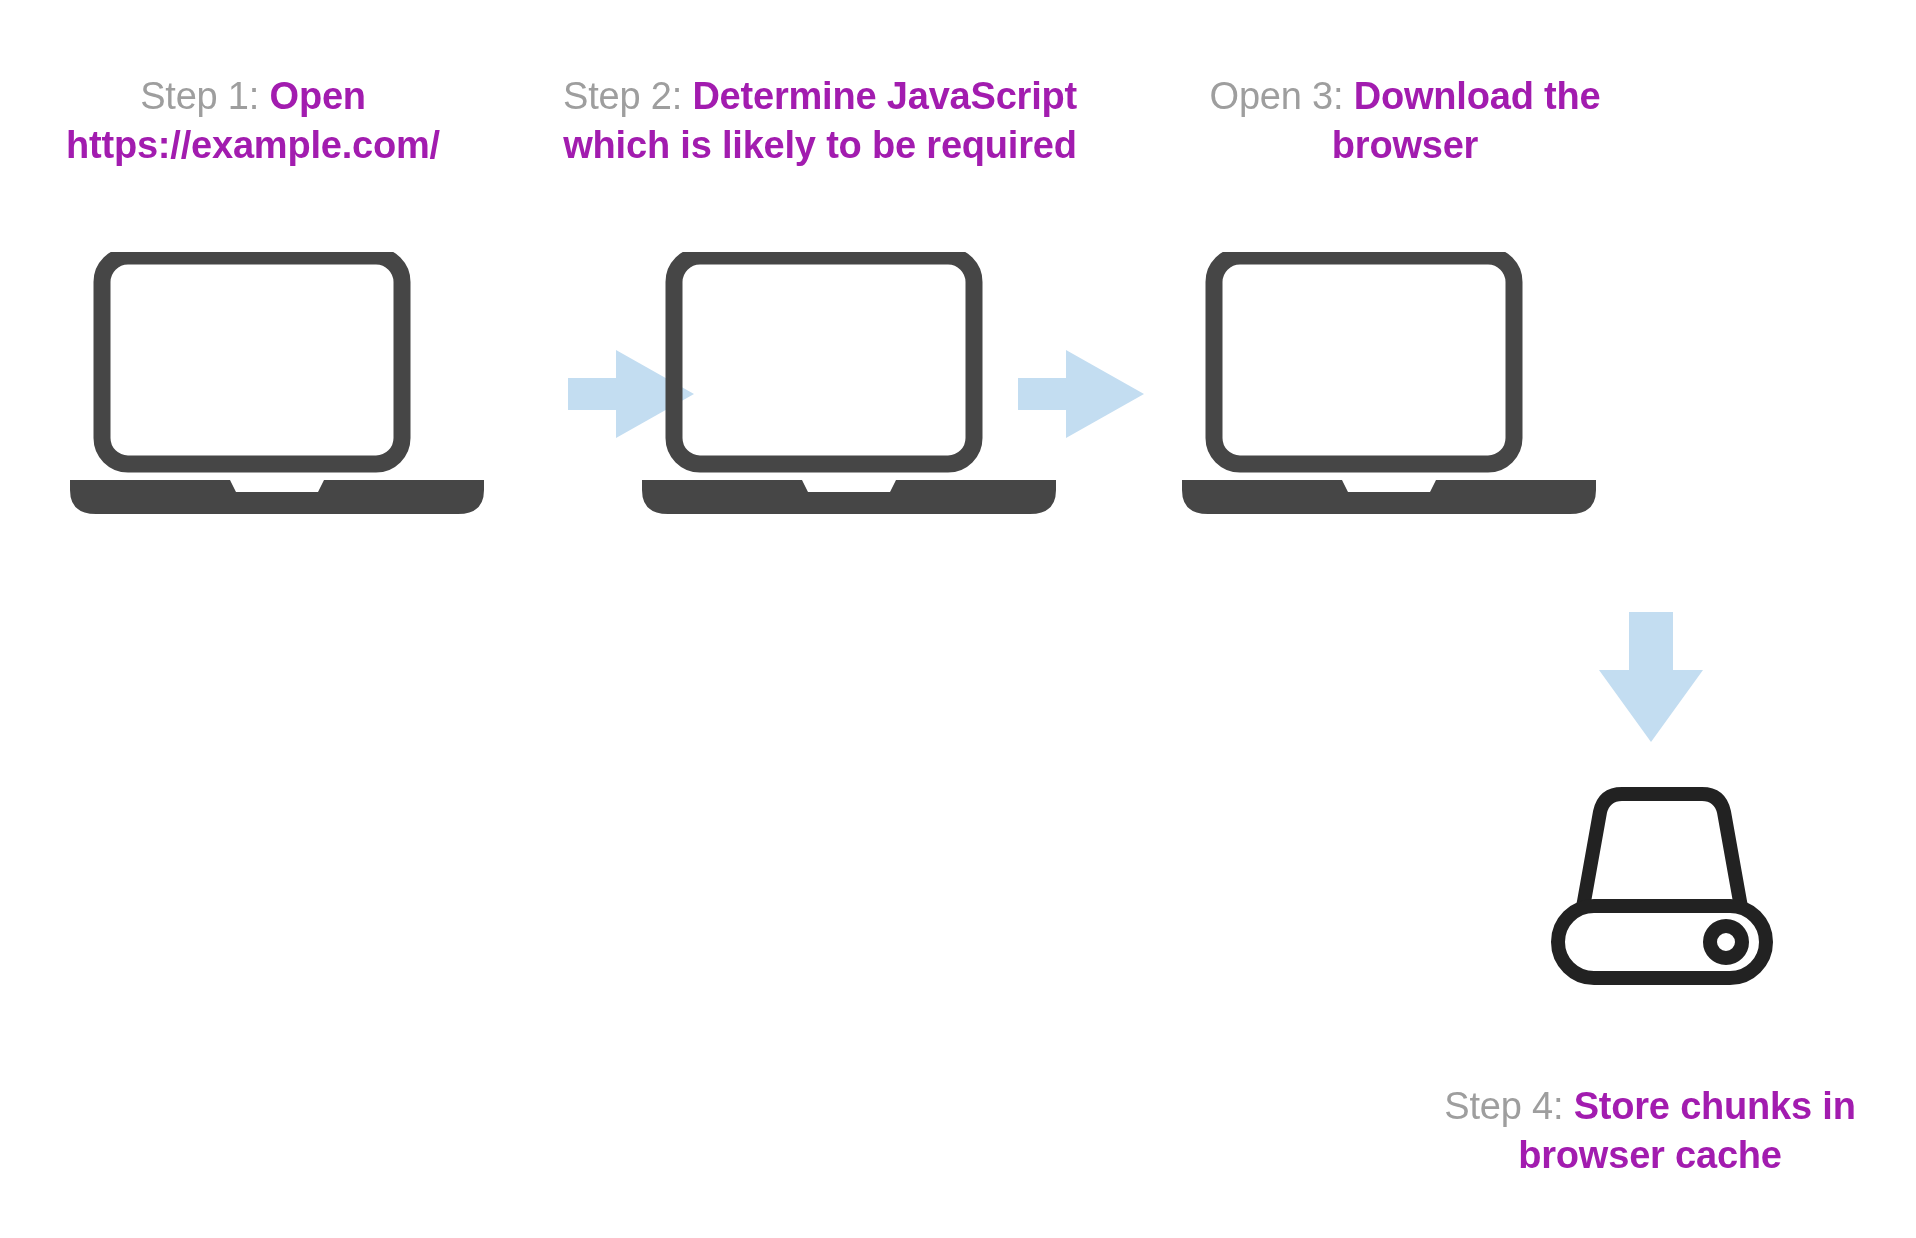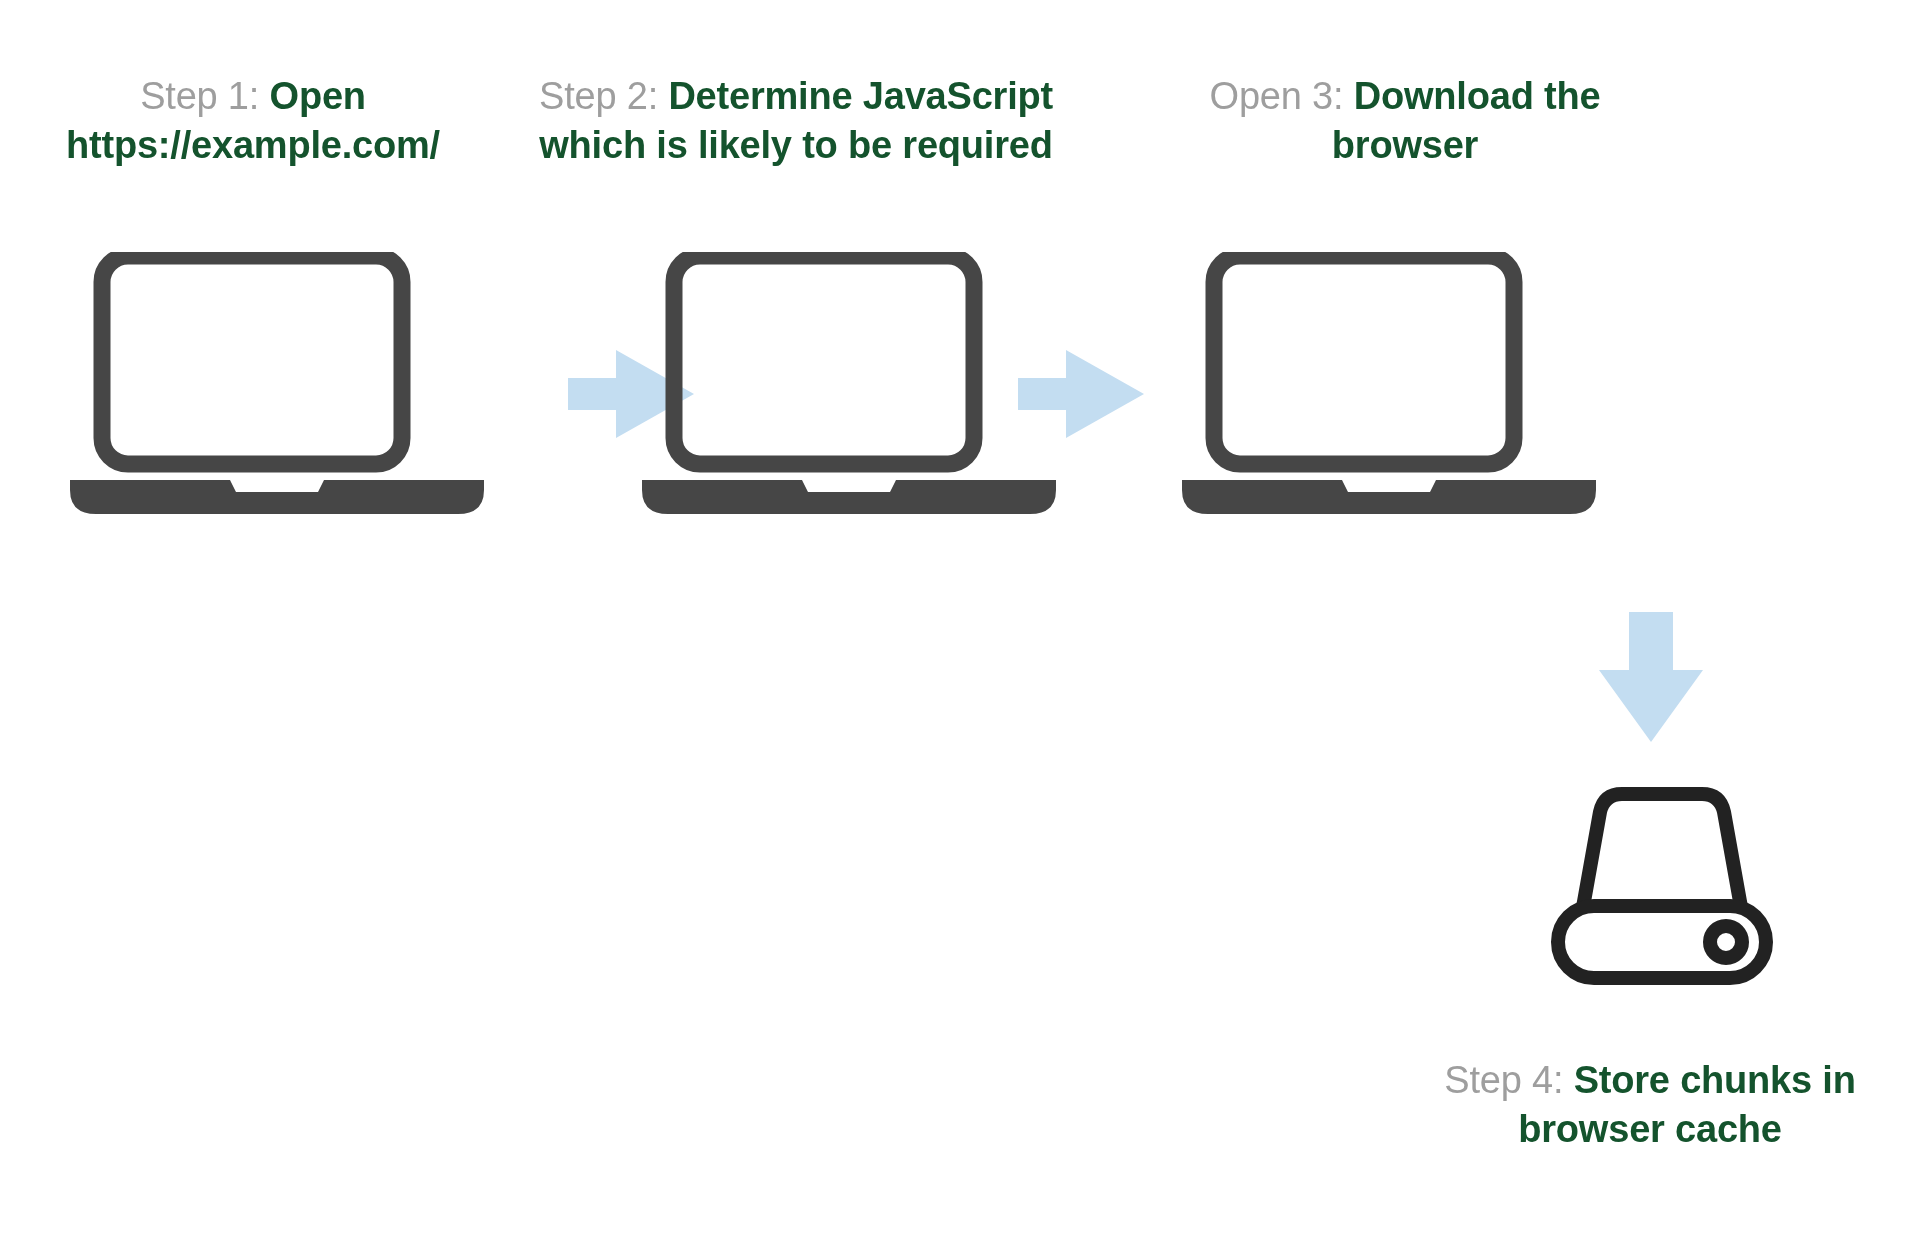--- a/index.html
+++ b/index.html
@@ -31,28 +31,28 @@
     line-height: 1.30;
     font-size: 38px;
     letter-spacing: -0.2px;
   }
   .caption .step-label {
     color: #9e9e9e;
     font-weight: 400;
     text-align: center;
   }
   .caption .step-text {
-    color: #14532d;
+    color: #a21caf;
     font-weight: 700;
   }
 
   #caption-1 { left: 28px;   top: 72px;  width: 450px; }
-  #caption-2 { left: 536px;  top: 72px;  width: 520px; }
+  #caption-2 { left: 560px;  top: 72px;  width: 520px; }
   #caption-3 { left: 1180px; top: 72px;  width: 450px; }
-  #caption-4 { left: 1425px; top: 1056px; width: 450px; }
+  #caption-4 { left: 1425px; top: 1082px; width: 450px; }
 
   
   .laptop {
     position: absolute;
     width: 418px;
     height: 320px;
   }
   #laptop-1 { left: 68px;   top: 252px; }
   #laptop-2 { left: 640px;  top: 252px; }
   #laptop-3 { left: 1180px; top: 252px; }

